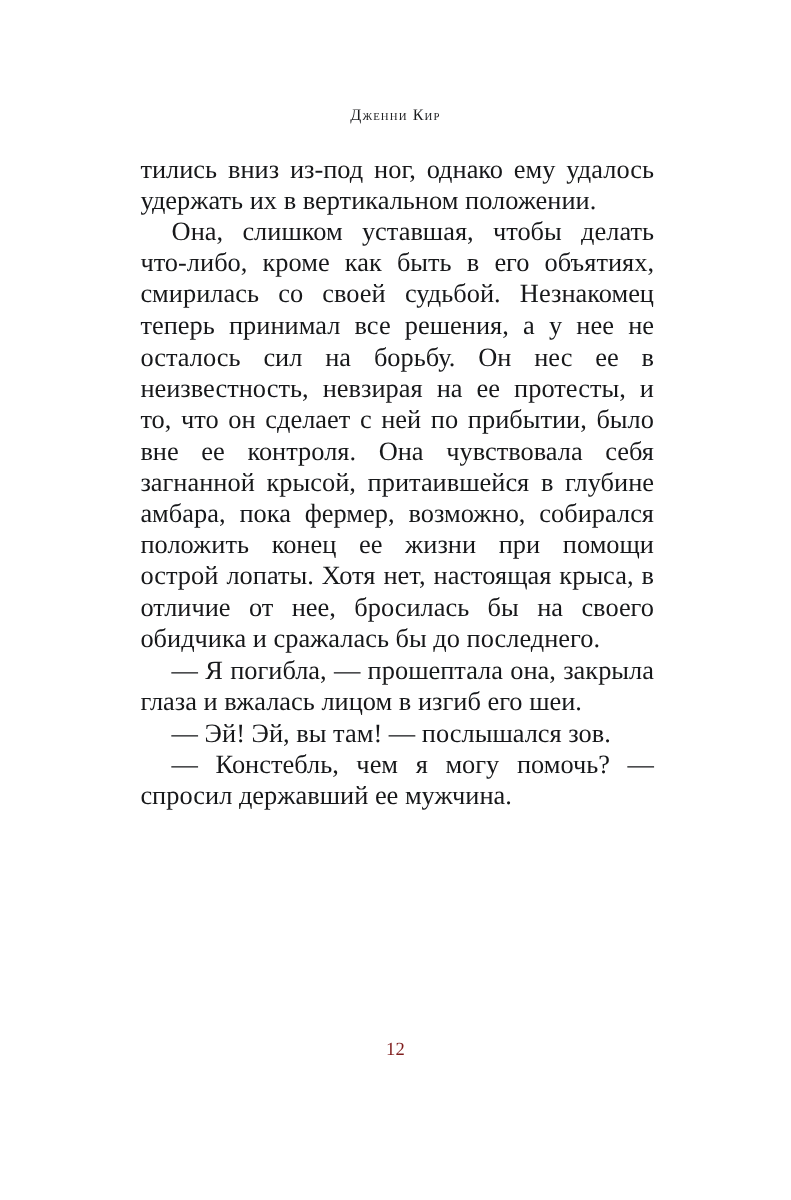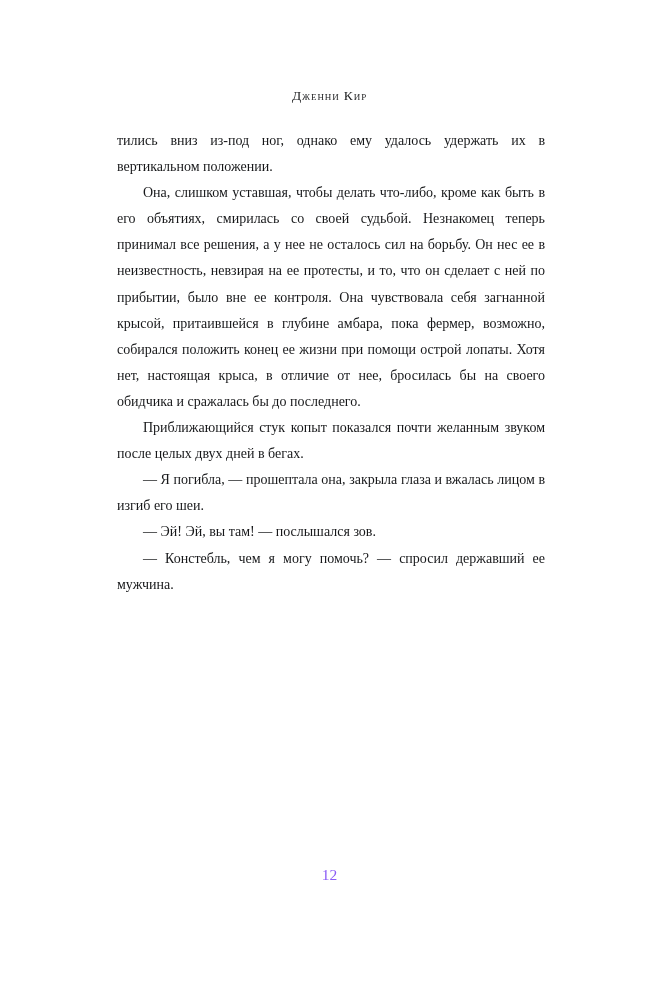--- a/index.html
+++ b/index.html
@@ -34,21 +34,21 @@
     font-variant: small-caps;
     text-transform: none;
     color: #1b1c1e;
   }
 
   .text-block {
     position: absolute;
     top: 128px;
     left: 117px;
     width: 428px;
-    font-size: 14px;
+    font-size: 22px;
     line-height: 26.1px;
     text-align: justify;
     text-justify: inter-word;
     hyphens: manual;
     color: #17181a;
   }
 
   .text-block p {
     margin: 0;
     text-indent: 0;
@@ -62,34 +62,33 @@
     text-indent: 26px;
   }
 
   .folio {
     position: absolute;
     top: 866px;
     left: 0;
     width: 659px;
     text-align: center;
     font-size: 15.5px;
-    color: #8b5cf6;
+    color: #7f1d1d;
   }
 </style>
 </head>
 <body>
 
 <div class="page">
 
   <div class="running-head">Дженни Кир</div>
 
   <div class="text-block">
     <p>тились вниз из-под ног, однако ему удалось удержать их в вертикальном положении.</p>
     <p class="indent">Она, слишком уставшая, чтобы делать что-либо, кроме как быть в его объятиях, смирилась со своей судьбой. Незнакомец теперь принимал все решения, а у нее не осталось сил на борьбу. Он нес ее в неизвестность, невзирая на ее протесты, и то, что он сделает с ней по прибытии, было вне ее контроля. Она чувствовала себя загнанной крысой, притаившейся в глубине амбара, пока фермер, возможно, собирался положить конец ее жизни при помощи острой лопаты. Хотя нет, настоящая крыса, в отличие от нее, бросилась бы на своего обидчика и сражалась бы до последнего.</p>
-    <p class="indent">Приближающийся стук копыт показался почти желанным звуком после целых двух дней в бегах.</p>
     <p class="dash">— Я погибла, — прошептала она, закрыла глаза и вжалась лицом в изгиб его шеи.</p>
     <p class="dash">— Эй! Эй, вы там! — послышался зов.</p>
     <p class="dash">— Констебль, чем я могу помочь? — спросил державший ее мужчина.</p>
   </div>
 
   <div class="folio">12</div>
 
 </div>
 
 </body></html>

